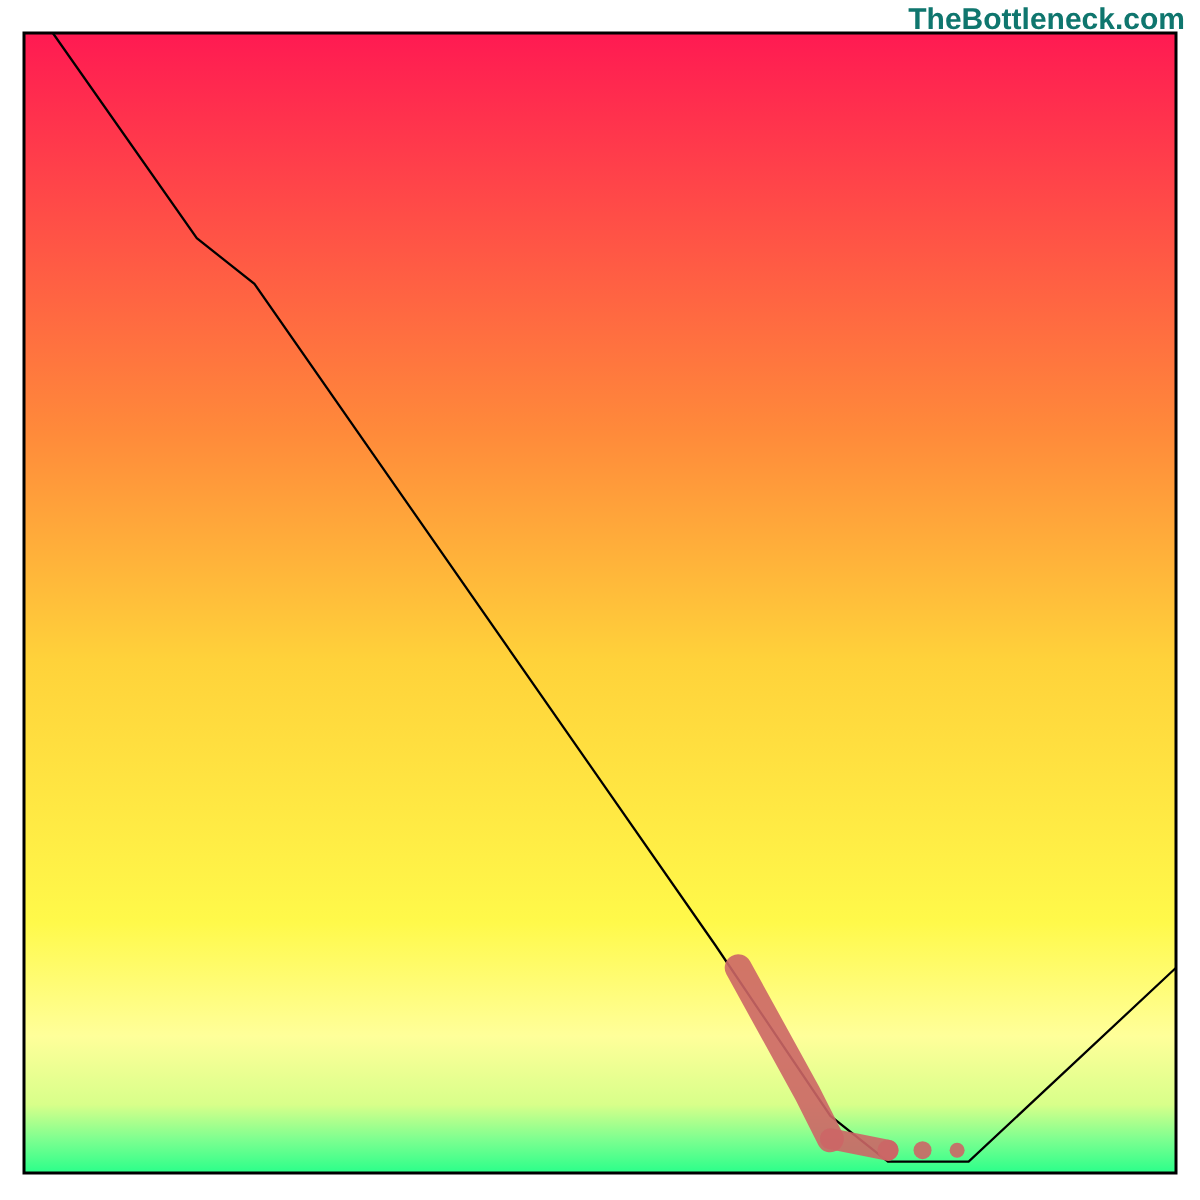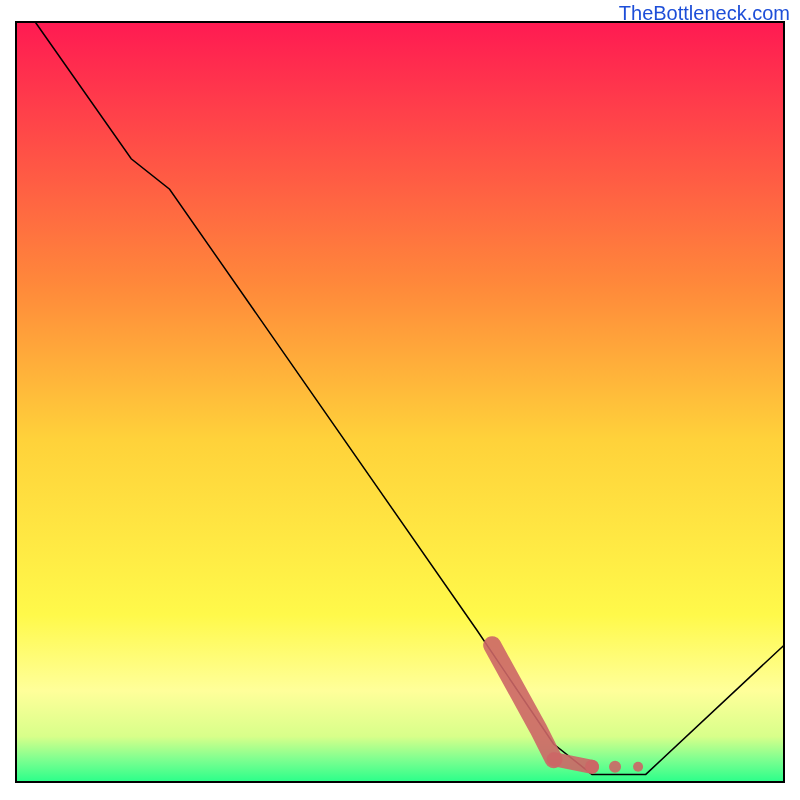--- a/index.html
+++ b/index.html
@@ -13,22 +13,22 @@
   .chart-container {
     position: relative;
     width: 800px;
     height: 800px;
   }
   .watermark {
     position: absolute;
     top: 2px;
     right: 10px;
     font-size: 20px;
-    font-weight: normal;
-    color: #1d4ed8;
+    font-weight: bold;
+    color: #0f766e;
     z-index: 10;
   }
   svg {
     display: block;
   }
 </style>
 </head>
 <body>
 
 <div class="chart-container">

